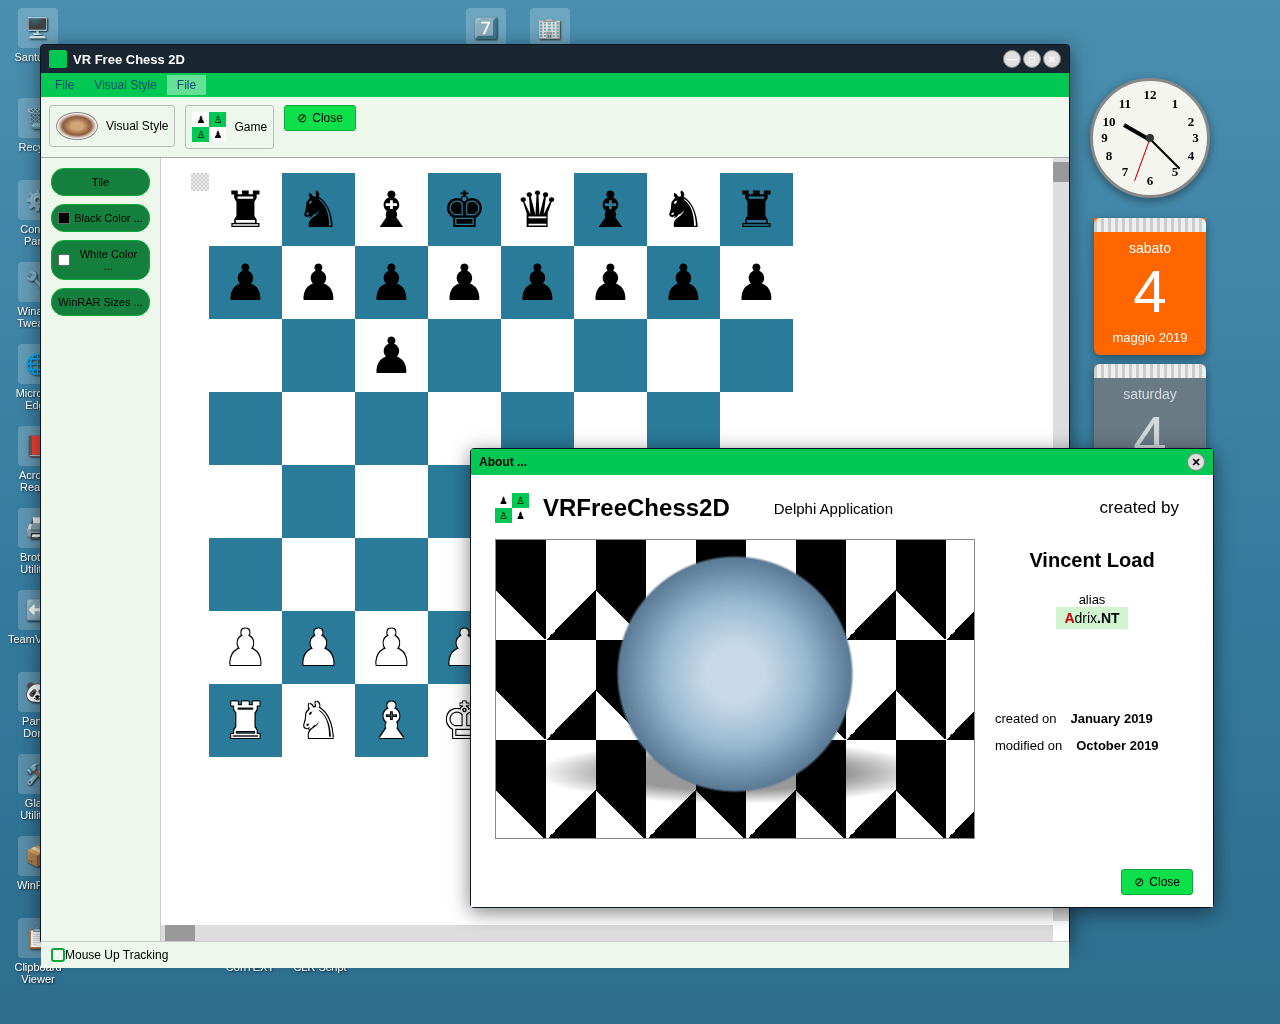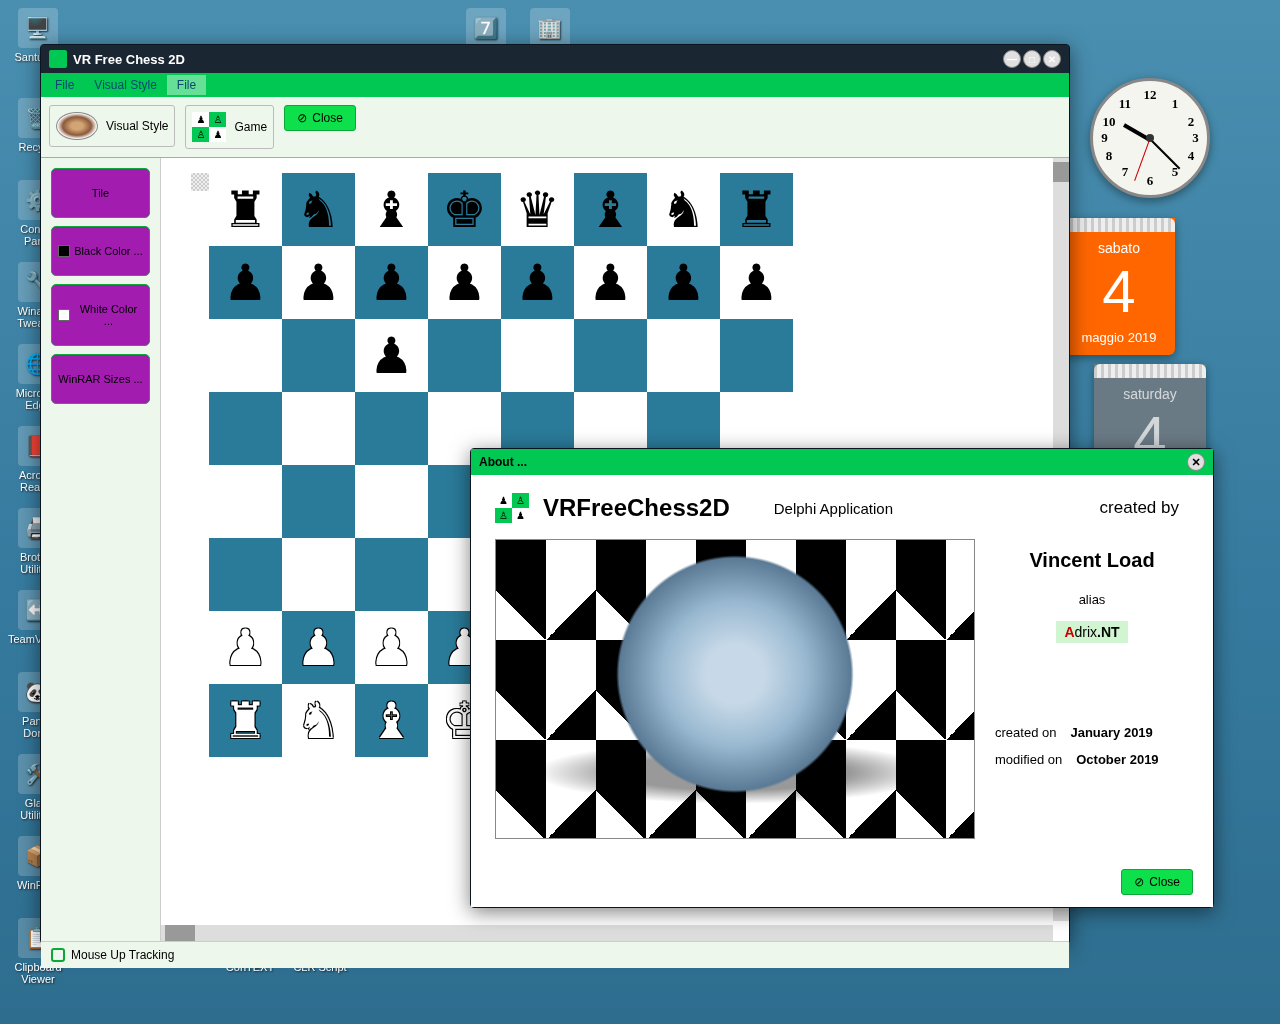--- a/index.html
+++ b/index.html
@@ -76,22 +76,22 @@
 .file-btns { display: flex; gap: 8px; }
 
 .main-content {
   display: flex; background: #eef7ec; height: calc(100% - 115px);
 }
 .sidebar {
   width: 120px; padding: 10px; background: #eef7ec; border-right: 1px solid #ccc;
   display: flex; flex-direction: column; gap: 8px;
 }
 .sidebar-btn {
-  background: #a21caf; border: 1px solid #0aa838; border-radius: 5px;
-  padding: 18px 6px; color: #000; font-size: 11px; cursor: pointer; text-align: center;
+  background: #15803d; border: 1px solid #0aa838; border-radius: 13px;
+  padding: 7px 6px; color: #000; font-size: 11px; cursor: pointer; text-align: center;
   display: flex; align-items: center; gap: 4px; justify-content: center;
 }
 .sidebar-btn .sw { width:12px; height:12px; border:1px solid #666; }
 
 .board-area { flex:1; background:white; position:relative; overflow:auto; padding:15px 30px; }
 .board-wrap { position:relative; }
 .corner {
   width:18px; height:18px; position:absolute; top:0; left:0;
   background: repeating-conic-gradient(#ccc 0deg 90deg, #eee 90deg 180deg);
   background-size: 4px 4px;
@@ -106,21 +106,21 @@
 .piece { user-select:none; }
 .piece.black { color:#000; }
 .piece.white { color:#fff; text-shadow: -1px -1px 0 #000, 1px -1px 0 #000, -1px 1px 0 #000, 1px 1px 0 #000; }
 
 .scroll-v { position:absolute; right:0; top:0; bottom:20px; width:16px; background:#ddd; }
 .scroll-h { position:absolute; left:0; right:16px; bottom:0; height:16px; background:#ddd; }
 .scroll-thumb { background:#999; }
 
 .statusbar {
   background: #eef7ec; padding: 6px 10px; border-top:1px solid #ccc;
-  display:flex; align-items:center; gap:6px; font-size:12px;
+  display:flex; align-items:center; font-size:12px;
 }
 .chk { width:14px; height:14px; border:2px solid #0aa838; border-radius:3px; }
 
 
 .about-window { background:#ec4899; }
 .about-title { background:#00c853; color:#000; padding:4px 8px; font-weight:bold; display:flex; align-items:center; }
 .about-close-x { margin-left:auto; width:18px; height:18px; background:#e0e0e0; border-radius:50%; border:1px solid #888; display:flex; align-items:center; justify-content:center; font-size:11px; cursor:pointer;}
 .about-body { background:#fff; padding:18px 24px; }
 .about-header { display:flex; align-items:center; gap:14px; margin-bottom:16px; }
 .about-content { display:flex; gap:20px; }
@@ -244,21 +244,21 @@
     <div class="clock-num" style="top:50%;left:10%">9</div>
     <div class="clock-num" style="top:36%;left:14%">10</div>
     <div class="clock-num" style="top:20%;left:28%">11</div>
     <div class="clock-hand" style="width:30px;height:4px;transform:rotate(-150deg)"></div>
     <div class="clock-hand" style="width:42px;height:2px;transform:rotate(45deg)"></div>
     <div class="clock-hand" style="width:45px;height:1px;background:#c00;transform:rotate(110deg)"></div>
     <div class="clock-center"></div>
   </div>
 </div>
 
-<div class="calendar-gadget" style="top:218px;left:1063px;text-align:center;">
+<div class="calendar-gadget" style="top:218px;left:1094px;text-align:center;">
   <div class="cal-rings"></div>
   <div class="cal-day-name">sabato</div>
   <div class="cal-day-num">4</div>
   <div class="cal-month">maggio 2019</div>
 </div>
 <div class="calendar-gadget gray" style="top:364px;left:1094px;">
   <div class="cal-rings"></div>
   <div class="cal-day-name" style="opacity:.7">saturday</div>
   <div class="cal-day-num" style="opacity:.7">4</div>
 </div>
@@ -474,21 +474,21 @@
           <div>♟</div>
       </div>
       <span style="font-size:24px;font-weight:bold">VRFreeChess2D</span>
       <span style="font-size:15px;margin-left:30px">Delphi Application</span>
       <span style="font-size:17px;margin-left:auto;margin-right:10px">created by</span>
     </div>
     <div class="about-content">
       <div class="about-img"></div>
       <div class="about-info">
         <div style="font-size:20px;font-weight:bold;margin-bottom:20px">Vincent Load</div>
-        <div style="font-size:13px;margin-bottom:14px">alias</div>
+        <div style="font-size:13px;">alias</div>
         <div style="font-size:14px;background:#d0f5d0;display:inline-block;padding:3px 8px"><b style="color:#c00">A</b><span>drix</span><b>.NT</b></div>
         <div style="height:70px"></div>
         <div class="info-row">
           <span>created on</span>
           <b>January 2019</b>
         </div>
         <div class="info-row">
           <span>modified on</span>
           <b>October 2019</b>
         </div>

